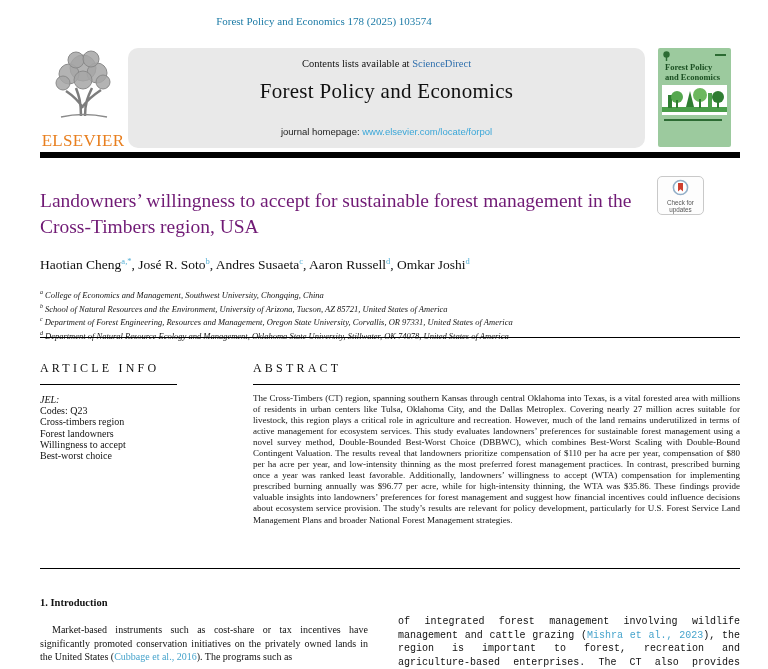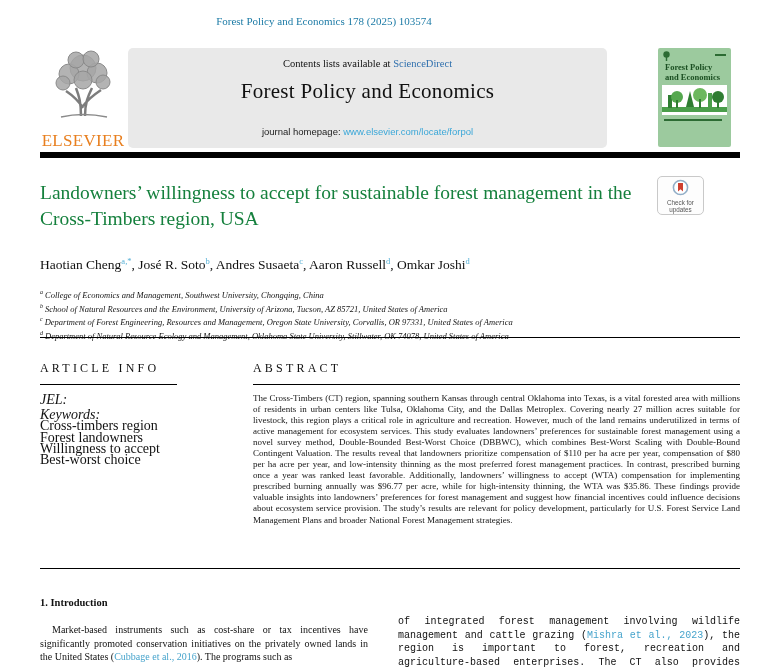--- a/index.html
+++ b/index.html
@@ -10,43 +10,43 @@
   .top-citation { position:absolute; top:15px; left:0; width:648px; text-align:center;
     font-size:11px; color:#1d7ba6; }
 
   .masthead { position:absolute; left:40px; top:48px; width:700px; height:100px; }
 
   .elsevier-logo { position:absolute; left:0; top:0; width:86px; height:100px; text-align:center; }
   .elsevier-logo svg { display:block; margin:0 auto; }
   .elsevier-wordmark { position:absolute; bottom:-3px; left:0; width:100%; text-align:center;
     font-family:"Liberation Serif", serif; font-size:17px; color:#e87f1f; letter-spacing:0.3px; }
 
-  .journal-box { position:absolute; left:88px; top:0; width:479px; height:100px;
-    background:#e9e9e9; border-radius:5px; }
+  .journal-box { position:absolute; left:88px; top:0; width:517px; height:100px;
+    background:#e9e9e9; border-radius:10px; }
   .contents-line { position:absolute; top:10px; width:100%; text-align:center; font-size:10.5px; }
   .contents-line a { color:#2e6fad; }
   .journal-name { position:absolute; top:31px; width:100%; text-align:center; font-size:21px;
     letter-spacing:0.3px; color:#101010; }
   .homepage-line { position:absolute; bottom:11px; width:100%; text-align:center;
     font-family:"Liberation Sans", sans-serif; font-size:9.5px; color:#222;margin-top:34px; }
   .homepage-line a { color:#3ba7d8; }
 
   .cover { position:absolute; left:618px; top:0; width:73px; height:99px; background:#9cca9e;
     border-radius:2px; overflow:hidden; }
   .cover-mark { position:absolute; top:3px; left:4px; }
   .cover-dash { position:absolute; top:6px; right:5px; width:11px; height:2px; background:#2c6b33; }
   .cover-title { position:absolute; top:15px; left:7px; width:62px;
     font-weight:bold; font-size:8.5px; line-height:9.5px; color:#1b4f22; }
   .cover-art { position:absolute; top:37px; left:4px; width:65px; height:30px; background:#fff; }
   .cover-sub { position:absolute; top:71px; left:6px; width:58px; height:2px; background:#2c6b33; }
 
   .black-bar { position:absolute; left:40px; top:152px; width:700px; height:6px; background:#000; }
 
-  .article-title { position:absolute; left:40px; top:180px; width:614px;
-    font-size:19.5px; line-height:25.5px; font-weight:400; color:#15803d; }
+  .article-title { position:absolute; left:40px; top:188px; width:614px;
+    font-size:19.5px; line-height:25.5px; font-weight:400; color:#701a75; }
 
   .check-badge { position:absolute; left:657px; top:176px; width:47px; height:39px;
     border:1px solid #c9c9c9; border-radius:5px; background:#fdfdfd; text-align:center;
     padding-top:2px; }
   .check-text { font-family:"Liberation Sans", sans-serif; font-size:6.3px; line-height:6.9px;
     color:#555; }
 
   .authors { position:absolute; left:40px; top:255px; font-size:13.5px; color:#101010; }
   .authors sup { color:#56b0d6; font-size:8.5px; }
 
@@ -55,21 +55,21 @@
   .affiliations sup { font-size:6px; font-style:italic; margin-right:2px; }
 
   .rule-full { position:absolute; left:40px; width:700px; height:1px; background:#000; }
   .rule-1 { top:337px; }
   .rule-2 { top:568px; }
 
   .col-heading { font-size:12px; letter-spacing:3.2px; color:#111; }
 
   .info-col { position:absolute; left:40px; top:361px; width:205px; }
   .info-rule { width:137px; height:1px; background:#000; margin:8px 0 9px 0; }
-  .info-item { font-size:14px; line-height:11.2px; }
+  .info-item { font-size:10px; line-height:11.2px; }
   .info-label { font-style:italic; }
   .kw-label { margin-top:4px; }
 
   .abstract-col { position:absolute; left:253px; top:361px; width:487px; }
   .abstract-rule { width:100%; height:1px; background:#000; margin:8px 0 8px 0; }
   .abstract-text { font-size:9px; line-height:11.05px; text-align:justify; color:#151515; }
 
   .intro-left { position:absolute; left:40px; top:597px; width:328px; }
   .intro-heading { font-size:10.5px; font-weight:bold; }
   .intro-left p { margin-top:15px; font-size:10px; line-height:13.5px; text-align:justify;
@@ -156,21 +156,21 @@
   <div><sup>c</sup><span>Department of Forest Engineering, Resources and Management, Oregon State University, Corvallis, OR 97331, United States of America</span></div>
   <div><sup>d</sup><span>Department of Natural Resource Ecology and Management, Oklahoma State University, Stillwater, OK 74078, United States of America</span></div>
 </div>
 
 <div class="rule-full rule-1"></div>
 
 <div class="info-col">
   <div class="col-heading">ARTICLE INFO</div>
   <div class="info-rule"></div>
   <div class="info-item info-label">JEL:</div>
-  <div class="info-item info-label kw-label">Keywords:</div>
+  <div class="info-item">Codes: Q23</div>
   <div class="info-item">Cross-timbers region</div>
   <div class="info-item">Forest landowners</div>
   <div class="info-item">Willingness to accept</div>
   <div class="info-item">Best-worst choice</div>
 </div>
 
 <div class="abstract-col">
   <div class="col-heading">ABSTRACT</div>
   <div class="abstract-rule"></div>
   <div class="abstract-text">The Cross-Timbers (CT) region, spanning southern Kansas through central Oklahoma into Texas, is a vital forested area with millions of residents in urban centers like Tulsa, Oklahoma City, and the Dallas Metroplex. Covering nearly 27 million acres suitable for livestock, this region plays a critical role in agriculture and recreation. However, much of the land remains underutilized in terms of active management for ecosystem services. This study evaluates landowners’ preferences for sustainable forest management using a novel survey method, Double-Bounded Best-Worst Choice (DBBWC), which combines Best-Worst Scaling with Double-Bound Contingent Valuation. The results reveal that landowners prioritize compensation of $110 per ha acre per year, compensation of $80 per ha acre per year, and low-intensity thinning as the most preferred forest management practices. In contrast, prescribed burning once a year was ranked least favorable. Additionally, landowners’ willingness to accept (WTA) compensation for implementing prescribed burning annually was $96.77 per acre, while for high-intensity thinning, the WTA was $35.86. These findings provide valuable insights into landowners’ preferences for forest management and suggest how financial incentives could influence decisions about ecosystem service provision. The study’s results are relevant for policy development, particularly for U.S. Forest Service Land Management Plans and broader National Forest Management strategies.</div>

